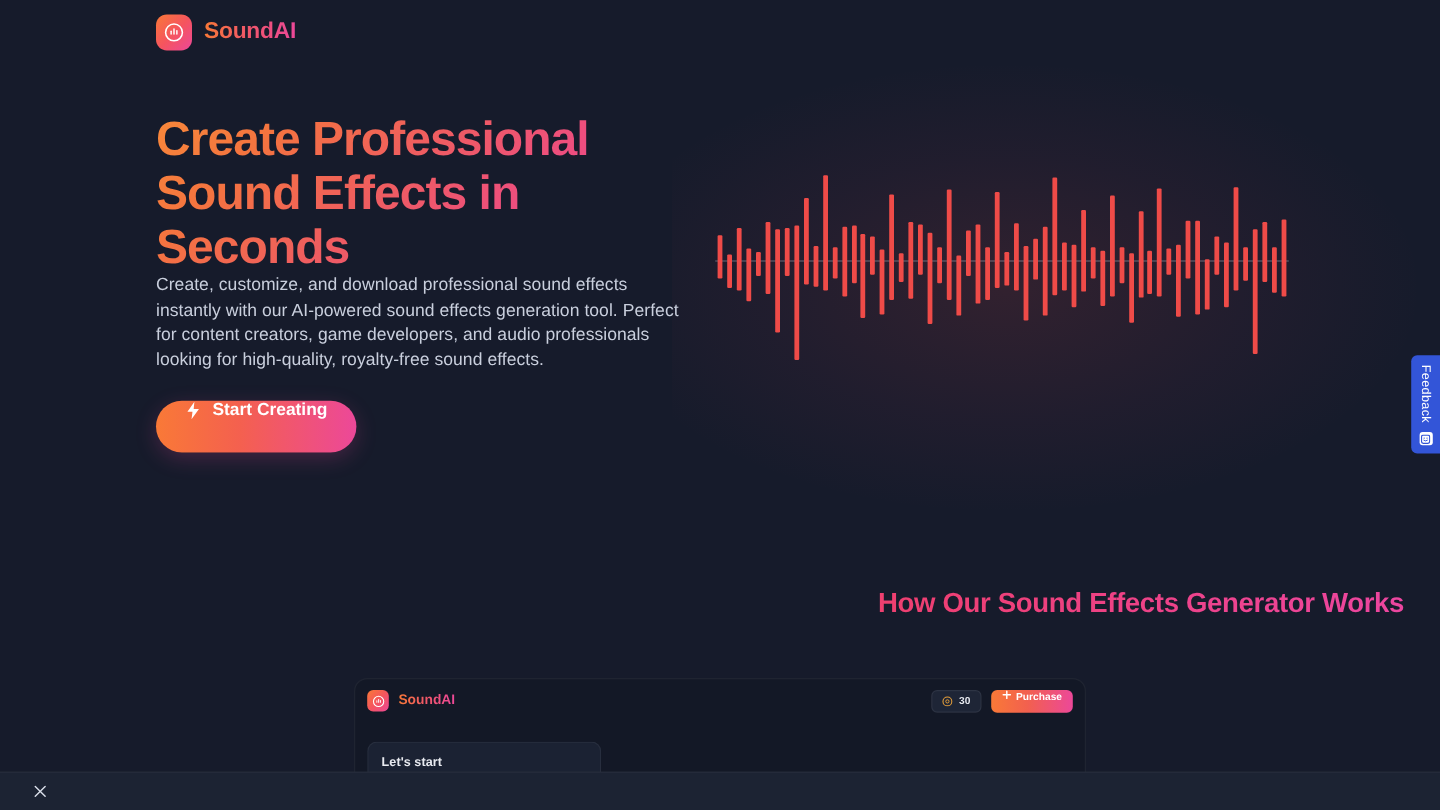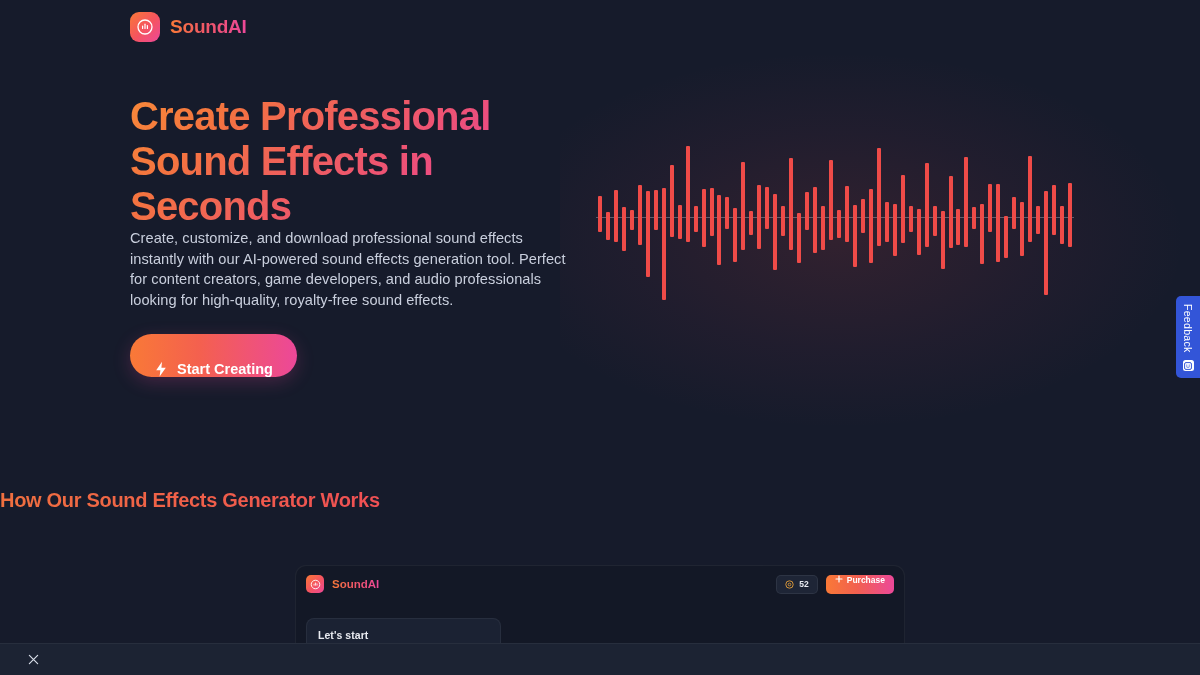--- a/index.html
+++ b/index.html
@@ -92,21 +92,21 @@
     height: 43px;
     padding: 0 24px;
     border: none;
     border-radius: 22px;
     background: linear-gradient(90deg, #f97937 0%, #f4604f 42%, #ec4899 100%);
     color: #ffffff;
     font-family: "Liberation Sans", sans-serif;
     font-size: 14.5px;
     font-weight: bold;
     display: flex;
-    align-items: flex-end;
+    align-items: flex-start;
     gap: 9px;
     cursor: pointer;
     box-shadow: 0 5px 18px rgba(236,72,153,0.22);
   }
   .cta-button svg { display: block; }
 
   
   .waveform {
     position: absolute;
     left: 596px;
@@ -164,22 +164,22 @@
     flex: 0 0 auto;
   }
   .feedback-icon svg { display: block; }
 
   
   .section-heading {
     position: absolute;
     left: 0;
     top: 489px;
     width: 1170px;
-    text-align: left;
-    font-size: 20px;
+    text-align: right;
+    font-size: 23px;
     font-weight: bold;
     letter-spacing: -0.3px;
     background: linear-gradient(90deg, #f0703f 0%, #ef5252 30%, #ee3f72 65%, #ec46a0 100%);
     -webkit-background-clip: text;
     background-clip: text;
     color: transparent;
   }
 
   
   .app-card {
@@ -467,21 +467,21 @@
 
     <div class="app-topbar-spacer"></div>
 
     <div class="credits-badge">
       <span>
         <svg width="9" height="9" viewBox="0 0 10 10" aria-hidden="true">
           <circle cx="5" cy="5" r="4.1" fill="none" stroke="#e8a03a" stroke-width="1"></circle>
           <circle cx="5" cy="5" r="1.5" fill="none" stroke="#e8a03a" stroke-width="0.9"></circle>
         </svg>
       </span>
-      <span class="credits-value">52</span>
+      <span class="credits-value">30</span>
     </div>
 
     <button class="purchase-button">
       <span>
         <svg width="8" height="8" viewBox="0 0 8 8" aria-hidden="true">
           <path d="M4 1 V7 M1 4 H7" stroke="#ffffff" stroke-width="1.2" stroke-linecap="round"></path>
         </svg>
       </span>
       <span>Purchase</span>
     </button>

